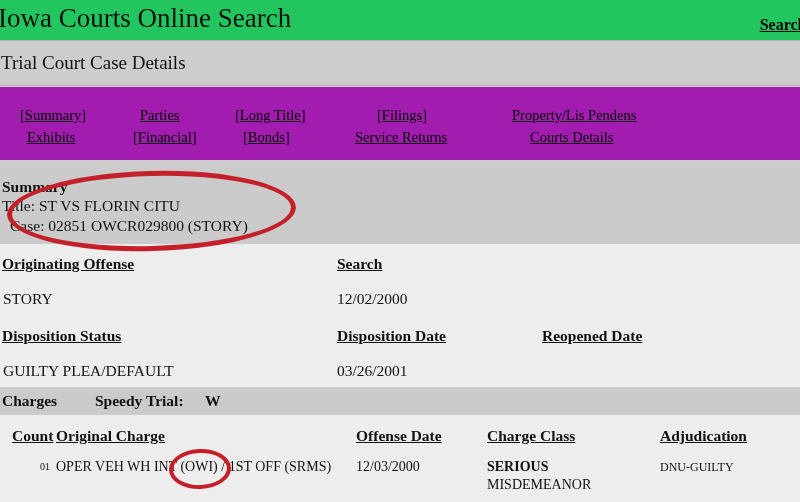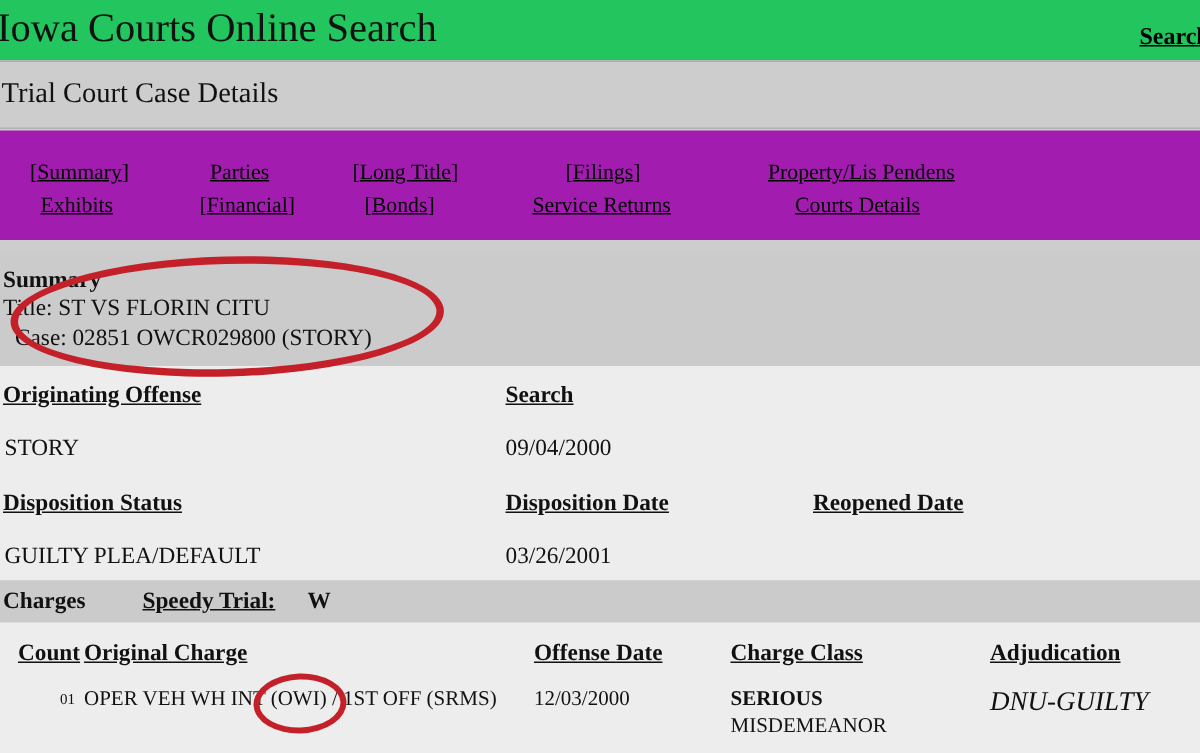--- a/index.html
+++ b/index.html
@@ -179,52 +179,52 @@
   <div class="band-dark summary-band">
     <div class="txt bold" style="left:2px; top:9px; font-size:15.5px;">Summary</div>
     <div class="txt" style="left:2px; top:28px;">Title: ST VS FLORIN CITU</div>
     <div class="txt" style="left:10px; top:48px;">Case: 02851 OWCR029800 (STORY)</div>
   </div>
 
   <div class="band-light county-band">
     <div class="txt hdr" style="left:2px; top:10px;">Originating Offense</div>
     <div class="txt hdr" style="left:337px; top:10px;">Search</div>
     <div class="txt" style="left:3px; top:45px;">STORY</div>
-    <div class="txt" style="left:337px; top:45px;">09/04/2000</div>
+    <div class="txt" style="left:337px; top:45px;">12/02/2000</div>
   </div>
 
   <div class="band-light disp-band">
     <div class="txt hdr" style="left:2px; top:10px;text-align:center;">Disposition Status</div>
     <div class="txt hdr" style="left:337px; top:10px;">Disposition Date</div>
     <div class="txt hdr" style="left:542px; top:10px;">Reopened Date</div>
     <div class="txt" style="left:3px; top:45px;">GUILTY PLEA/DEFAULT</div>
     <div class="txt" style="left:337px; top:45px;">03/26/2001</div>
     <div class="txt" style="left:542px; top:45px;"></div>
     <div class="txt" style="left:678px; top:45px;"></div>
   </div>
 
   <div class="band-dark charges-band">
     <div class="txt bold" style="left:2px; top:4px;">Charges</div>
-    <div class="txt bold" style="left:95px; top:4px;text-decoration:underline;">Speedy Trial:</div>
+    <div class="txt bold" style="left:95px; top:4px;">Speedy Trial:</div>
     <div class="txt bold" style="left:205px; top:4px;">W</div>
   </div>
 
   <div class="band-light table-band">
     <div class="txt hdr" style="left:0px; top:11px;padding-left:12px;">Count</div>
     <div class="txt hdr" style="left:56px; top:11px;">Original Charge</div>
     <div class="txt hdr" style="left:356px; top:11px;">Offense Date</div>
     <div class="txt hdr" style="left:487px; top:11px;">Charge Class</div>
     <div class="txt hdr" style="left:660px; top:11px;">Adjudication</div>
 
     <div>
       <div class="txt" style="left:0px; top:42px; font-size:10px;padding-left:40px;">01</div>
       <div class="txt" style="left:56px; top:42px; font-size:14px;">OPER VEH WH INT (OWI) / 1ST OFF (SRMS)</div>
       <div class="txt" style="left:356px; top:42px; font-size:14px;">12/03/2000</div>
       <div class="txt" style="left:487px; top:42px; font-size:14px;font-weight:bold;">SERIOUS</div>
       <div class="txt" style="left:487px; top:60px; font-size:14px;">MISDEMEANOR</div>
-      <div class="txt" style="left:660px; top:42px; font-size:18px;font-style:italic;">DNU-GUILTY</div>
+      <div class="txt" style="left:660px; top:42px; font-size:12px;">DNU-GUILTY</div>
     </div>
   </div>
 
   <div class="annot annot-summary"></div>
   <div class="annot annot-owi"></div>
 
 </div>
 
 </body></html>

